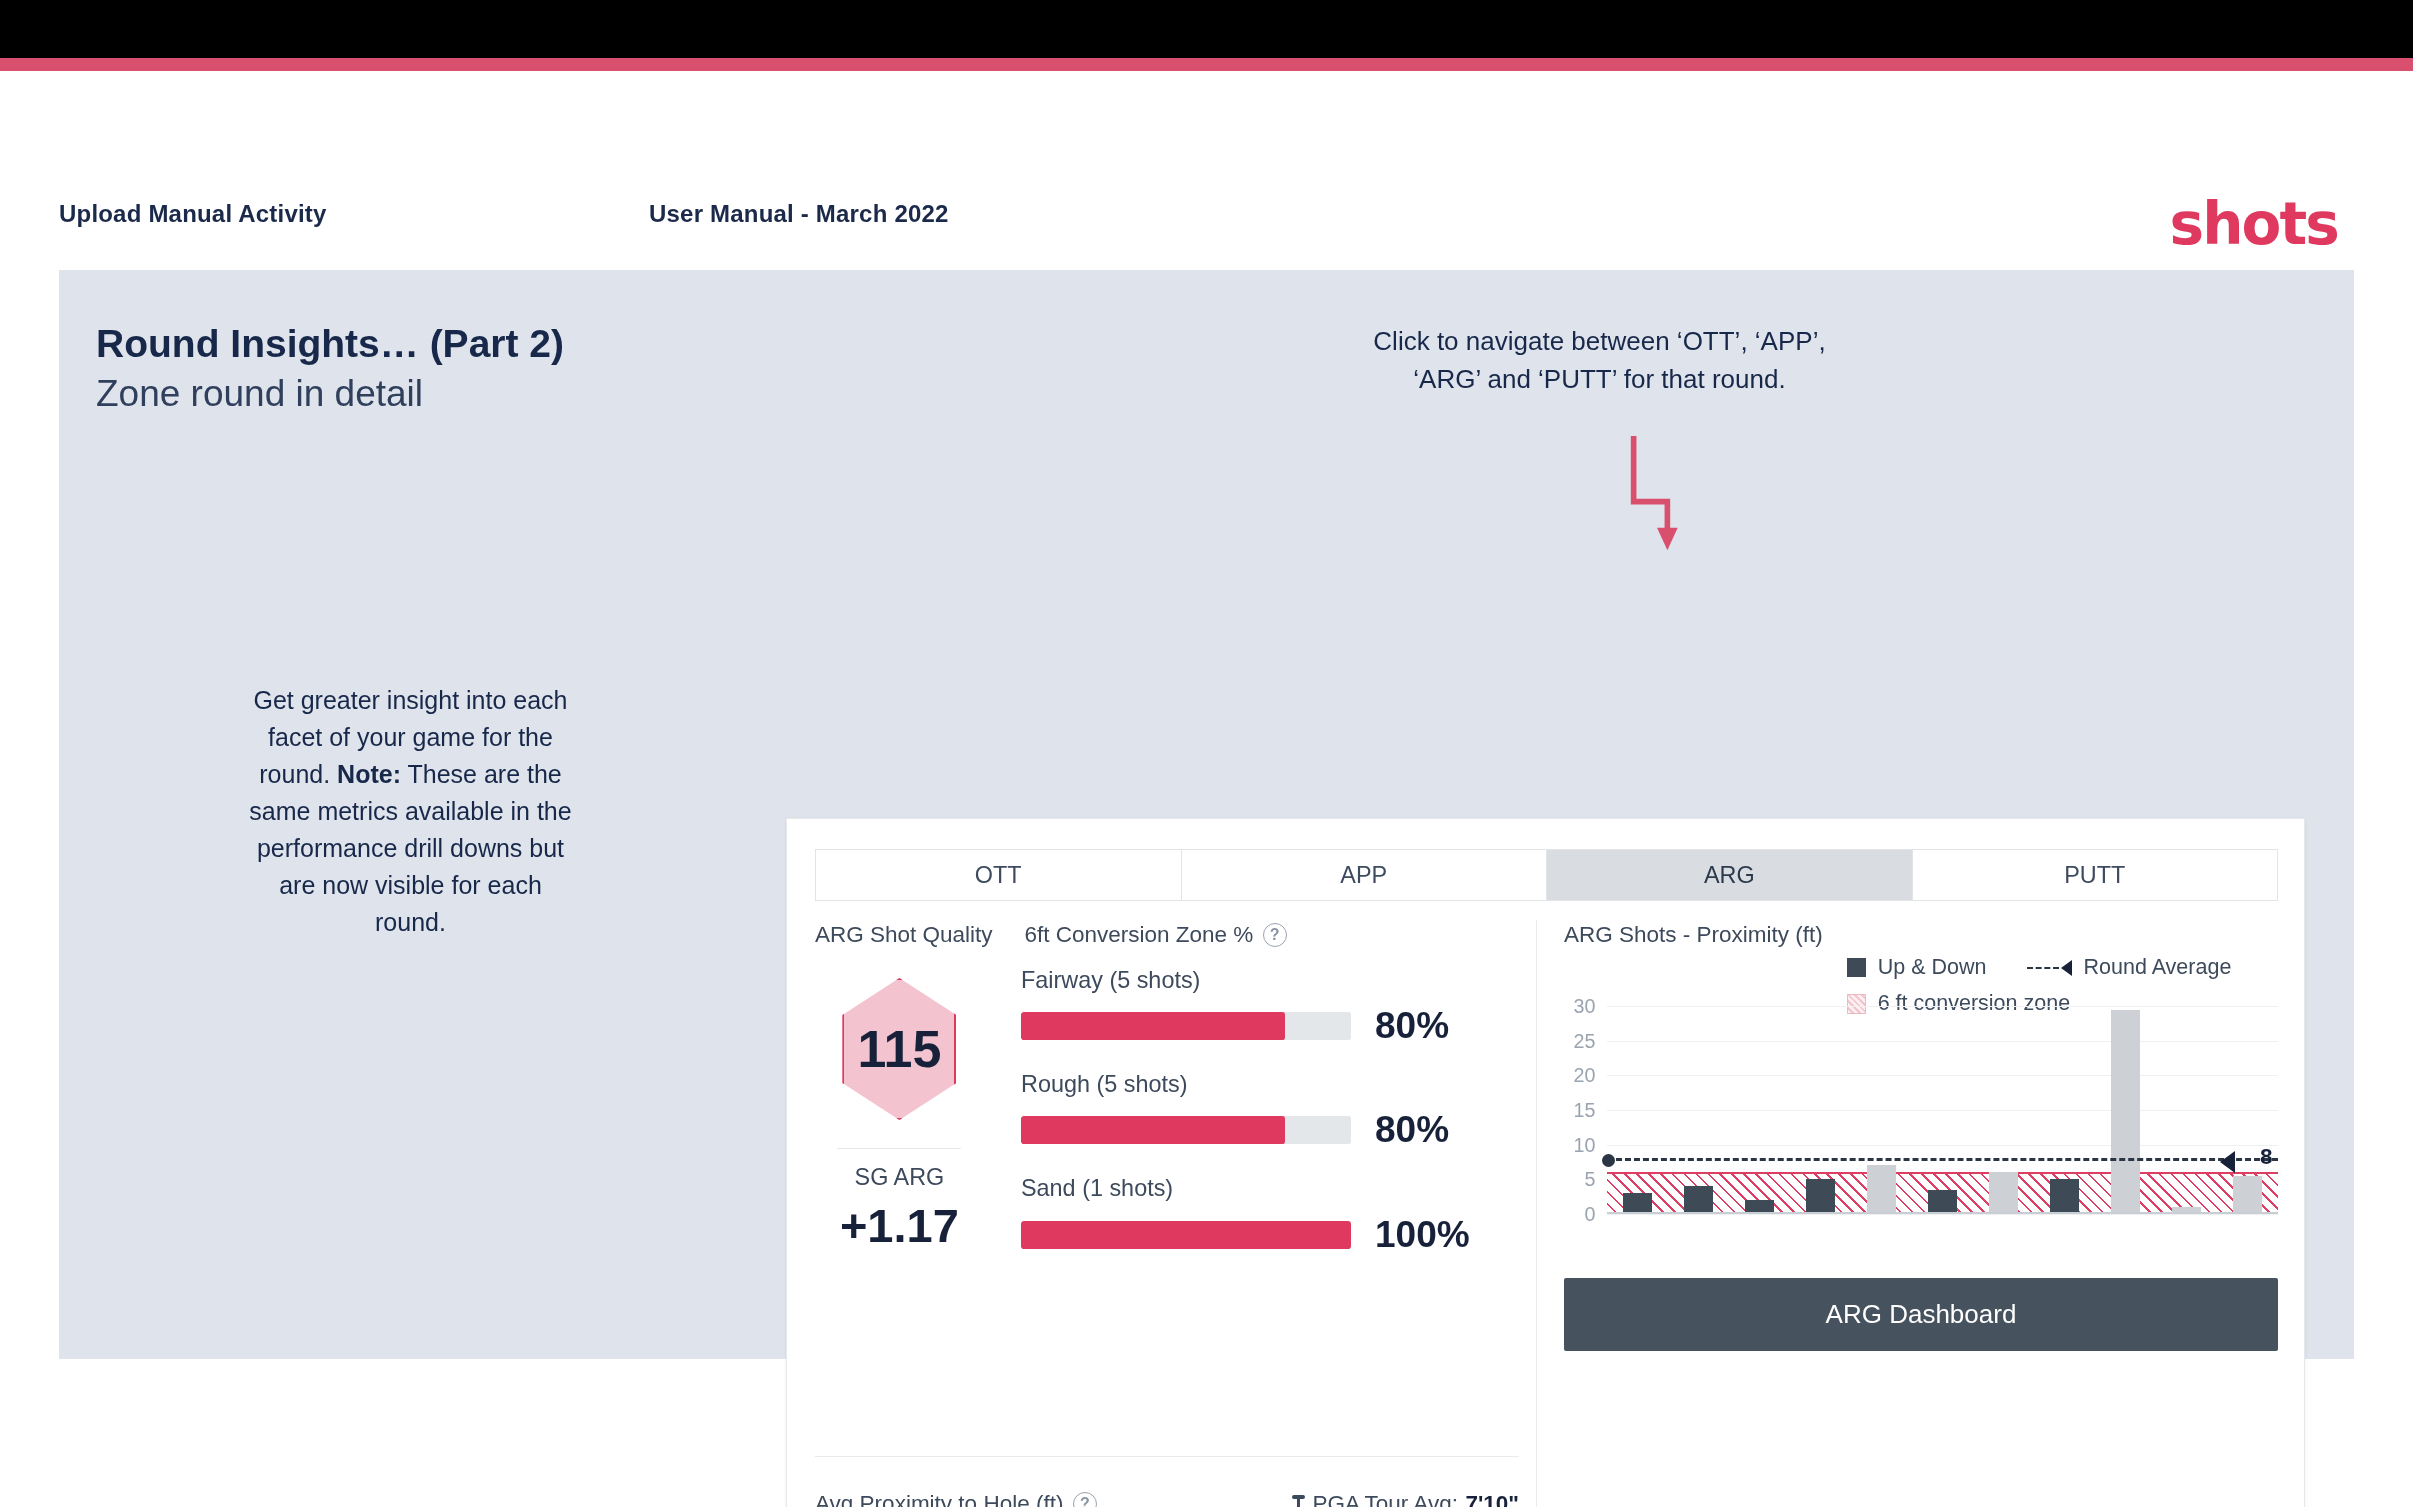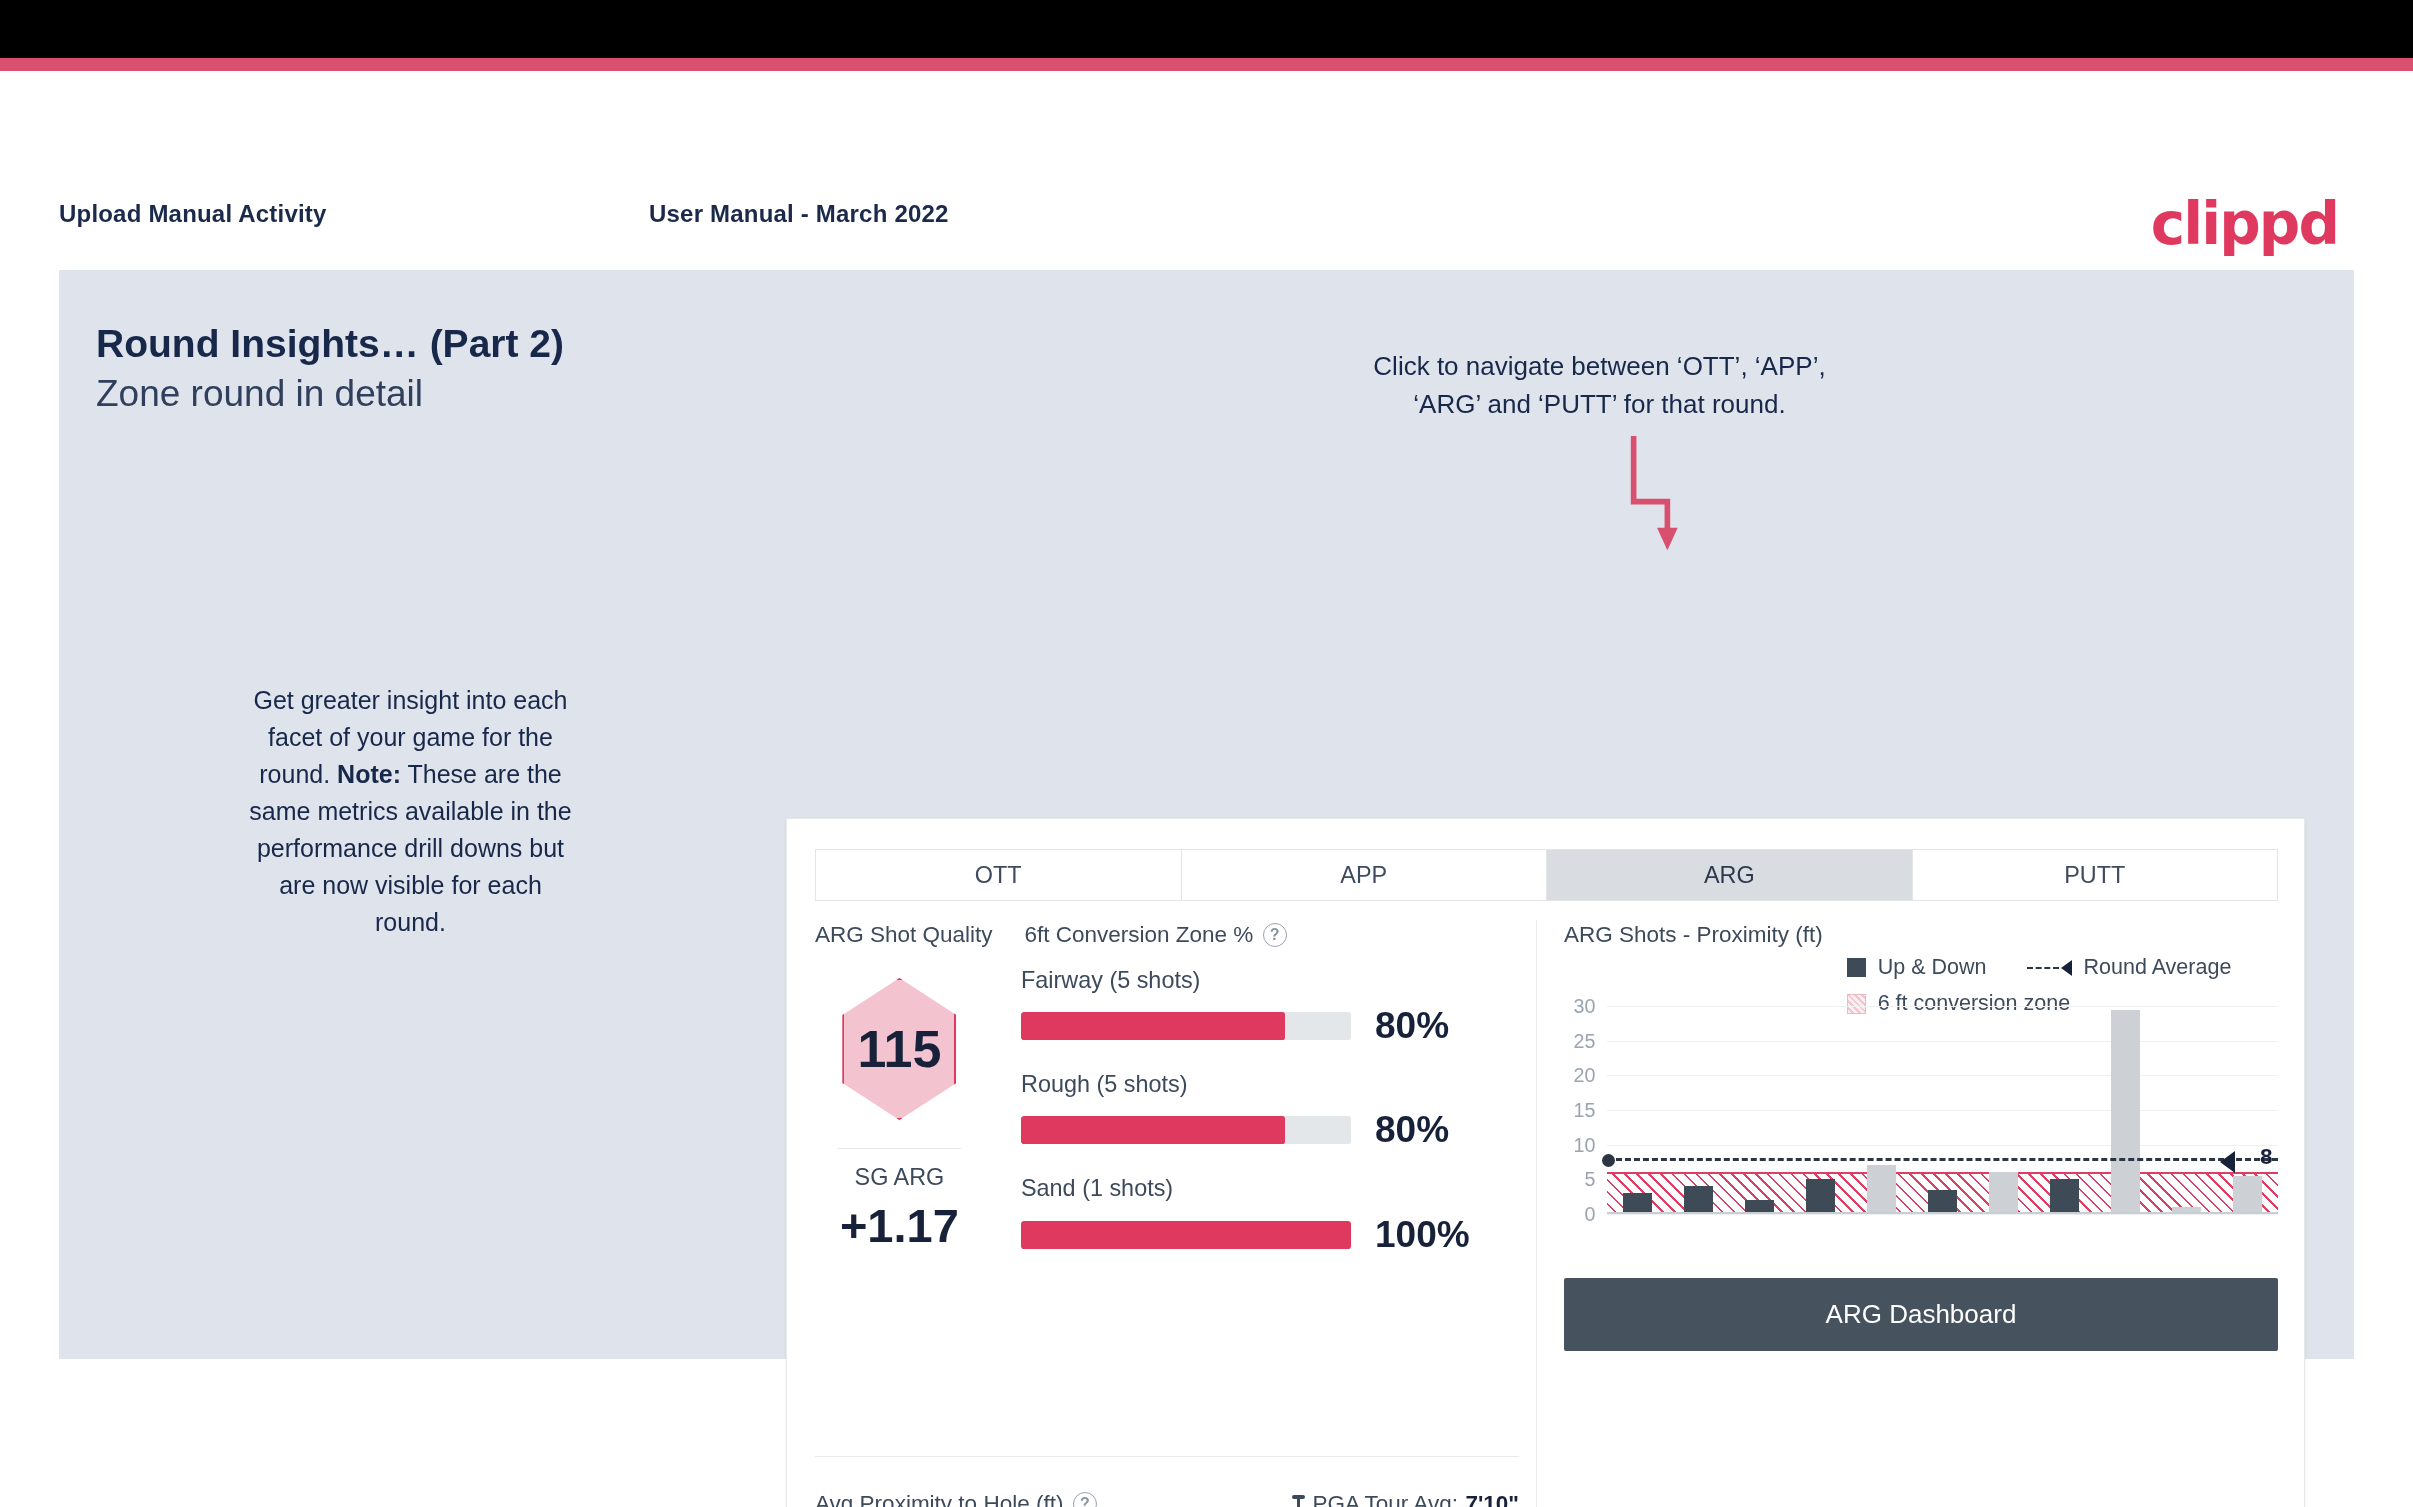--- a/index.html
+++ b/index.html
@@ -21,21 +21,21 @@
   .hdr-logo  { position:absolute; right:75px; top:124px; font-size:58px; font-weight:900; color:#e0395f;
                letter-spacing:-1.9px; line-height:1; font-family:"DejaVu Sans", sans-serif;}
   .hdr-rule  { position:absolute; left:59px; top:239px; width:2295px; height:1.9px; background:#e0395f; }
 
   
   .slide { position:absolute; left:59px; top:270px; width:2295px; height:1089px; background:#dfe3eb; }
 
   .title-main { position:absolute; left:37px; top:52px; font-size:39px; font-weight:bold; color:#17284a; }
   .title-sub  { position:absolute; left:37px; top:103px; font-size:37px; font-weight:normal; color:#2f3f5c; }
 
-  .callout { position:absolute; left:1241px; top:78px; width:599px; text-align:center;
+  .callout { position:absolute; left:1241px; top:53px; width:599px; text-align:center;
              font-size:26px; line-height:1.45; color:#17284a; }
 
   .arrow-wrap { position:absolute; left:1569px; top:164px; }
 
   .body-note { position:absolute; left:183px; top:412px; width:337px; text-align:center;
                font-size:25px; line-height:1.48; color:#17284a; }
   .body-note b { font-weight:bold; }
 
   
   .card { position:absolute; left:727px; top:548px; width:1519px; height:719px;
@@ -129,21 +129,21 @@
 </style>
 </head>
 <body>
 
 <div class="topbar-black"></div>
 <div class="topbar-pink"></div>
 
 <div class="header">
   <div class="hdr-left">Upload Manual Activity</div>
   <div class="hdr-mid">User Manual - March 2022</div>
-  <div class="hdr-logo">clippd</div>
+  <div class="hdr-logo">shots</div>
   <div class="hdr-rule"></div>
 </div>
 
 <div class="slide">
 
   <div class="title-main">Round Insights… (Part 2)</div>
   <div class="title-sub">Zone round in detail</div>
 
   <div class="callout">
     <div>Click to navigate between ‘OTT’, ‘APP’,</div>

